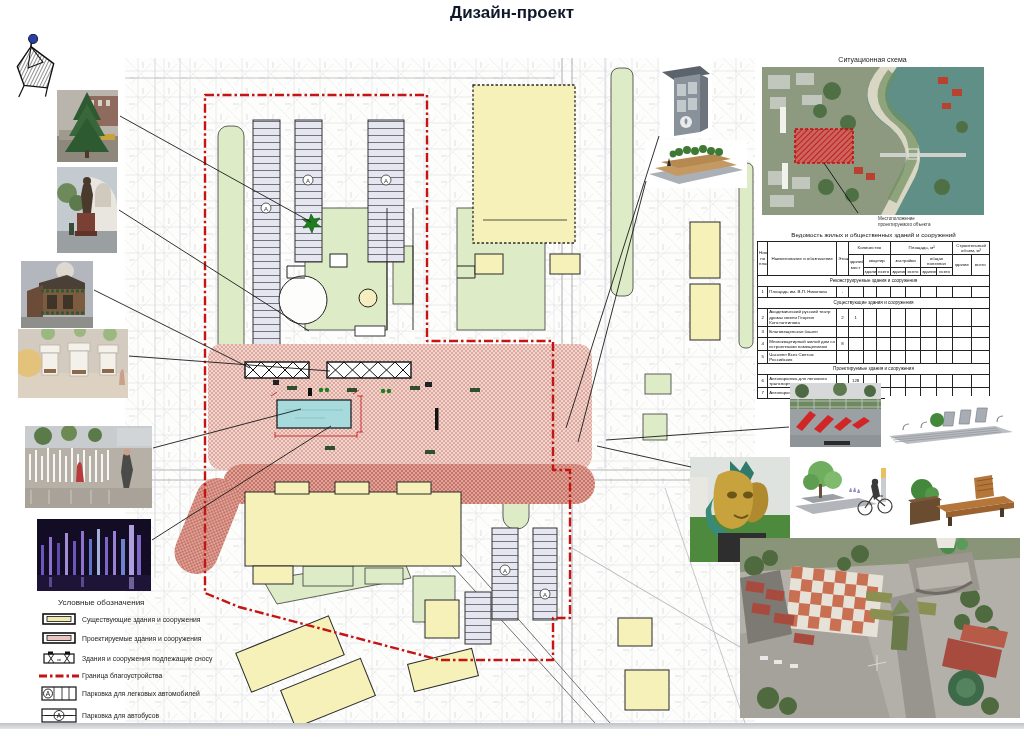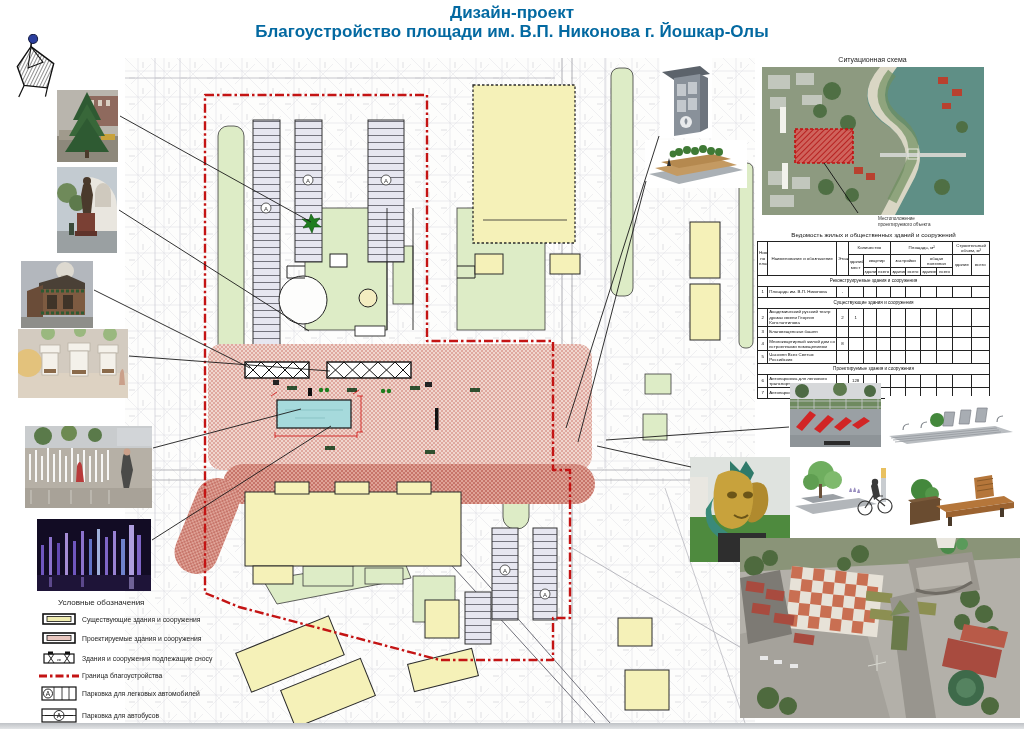--- a/index.html
+++ b/index.html
@@ -1,19 +1,19 @@
 <!DOCTYPE html>
 <html><head>
 <meta charset="utf-8">
 <style>
   html,body{margin:0;padding:0;}
   body{font-family:"Liberation Sans",sans-serif;background:#fff;}
   #board{position:relative;width:1024px;height:729px;background:#fff;overflow:hidden;}
   .abs{position:absolute;}
-  .title{width:1024px;text-align:center;font-weight:bold;color:#0369a1;line-height:1.15;}
+  .title{width:1024px;text-align:center;font-weight:bold;color:#0f172a;line-height:1.15;}
   #title1{top:3px;left:0;font-size:17px;}
   #title2{top:22px;left:0;font-size:17px;}
   .small-cap{font-size:7px;color:#222;text-align:center;}
   .tiny-cap{font-size:4.6px;color:#333;line-height:1.2;}
   .frame{overflow:hidden;}
   .frame svg{display:block;}
   
   #legend{left:36px;top:598px;width:230px;}
   #legend .lg-title{font-size:8px;color:#222;margin:0 0 6px 22px;}
   .lg-row{display:flex;align-items:center;margin-bottom:7px;}
@@ -29,21 +29,20 @@
   table.vt tr.sec td{font-size:4.6px;height:7px;}
   table.vt tbody tr{height:11px;}
   .leaders{pointer-events:none;}
 </style>
 </head>
 <body>
 
 <div id="board">
 
   <div class="abs title" id="title1">Дизайн-проект</div>
-  <div class="abs title" id="title2">Благоустройство площади им. В.П. Никонова г. Йошкар-Олы</div>
 
   <div class="abs" style="left:8px;top:34px;width:56px;height:66px;">
     <svg width="56" height="66" viewBox="0 0 56 66">
       <defs>
         <pattern id="nhatch" width="3" height="3" patternUnits="userSpaceOnUse" patternTransform="rotate(40)">
           <rect width="3" height="3" fill="#fff"></rect>
             <line x1="0" y1="0" x2="0" y2="3" stroke="#222" stroke-width="1"></line>
         </pattern>
       </defs>
       <g transform="rotate(-14 28 33)">

